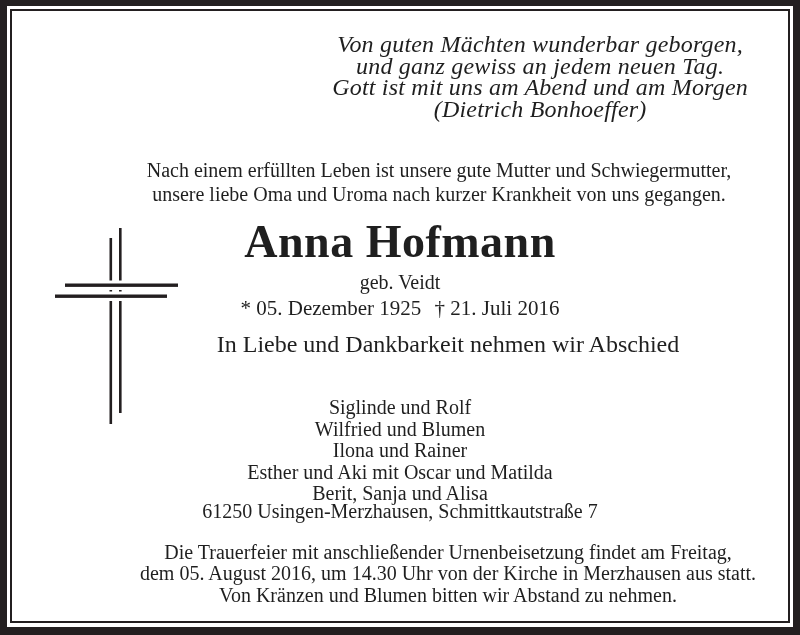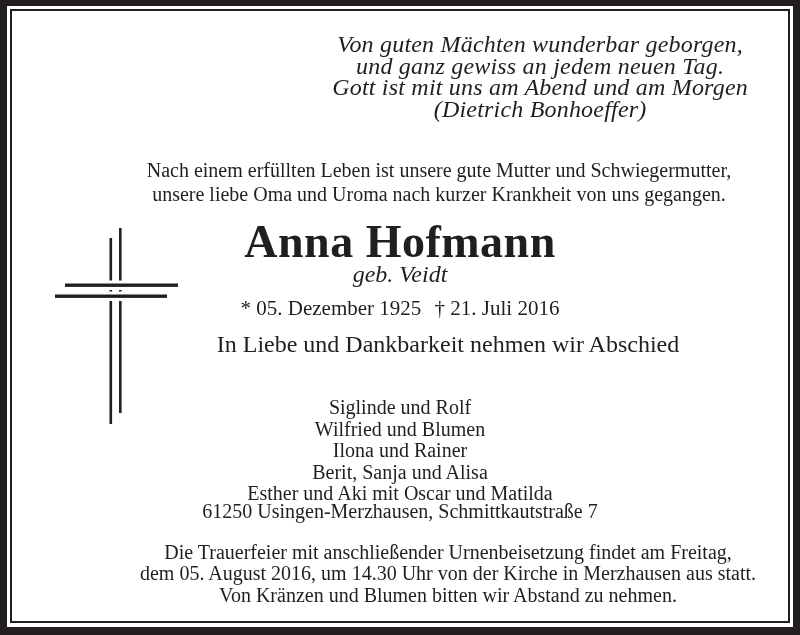--- a/index.html
+++ b/index.html
@@ -65,24 +65,23 @@
   }
   .deceased-name {
     top: 219px;
     margin: 0;
     font-size: 46px;
     font-weight: bold;
     line-height: 46px;
     letter-spacing: 0.5px;
   }
   .maiden-name {
-    top: 264px;
-    font-size: 24px;
+    top: 272px;
+    font-size: 20px;
     line-height: 20px;
-    font-style: italic;
   }
   .dates {
     top: 298px;
     font-size: 21px;
     line-height: 21px;
   }
   .dates .death {
     margin-left: 8px;
   }
   .farewell {
@@ -149,22 +148,22 @@
     <span class="birth">* 05. Dezember 1925</span>
     <span class="death">† 21. Juli 2016</span>
   </div>
 
   <div class="block farewell">In Liebe und Dankbarkeit nehmen wir Abschied</div>
 
   <div class="block mourners">
     <div>Siglinde und Rolf</div>
     <div>Wilfried und Blumen</div>
     <div>Ilona und Rainer</div>
+    <div>Esther und Aki mit Oscar und Matilda</div>
     <div>Berit, Sanja und Alisa</div>
-    <div>Esther und Aki mit Oscar und Matilda</div>
   </div>
 
   <div class="block address">61250 Usingen-Merzhausen, Schmittkautstraße 7</div>
 
   <div class="block funeral">
     <div>Die Trauerfeier mit anschließender Urnenbeisetzung findet am Freitag,</div>
     <div>dem 05. August 2016, um 14.30 Uhr von der Kirche in Merzhausen aus statt.</div>
     <div>Von Kränzen und Blumen bitten wir Abstand zu nehmen.</div>
   </div>
 

